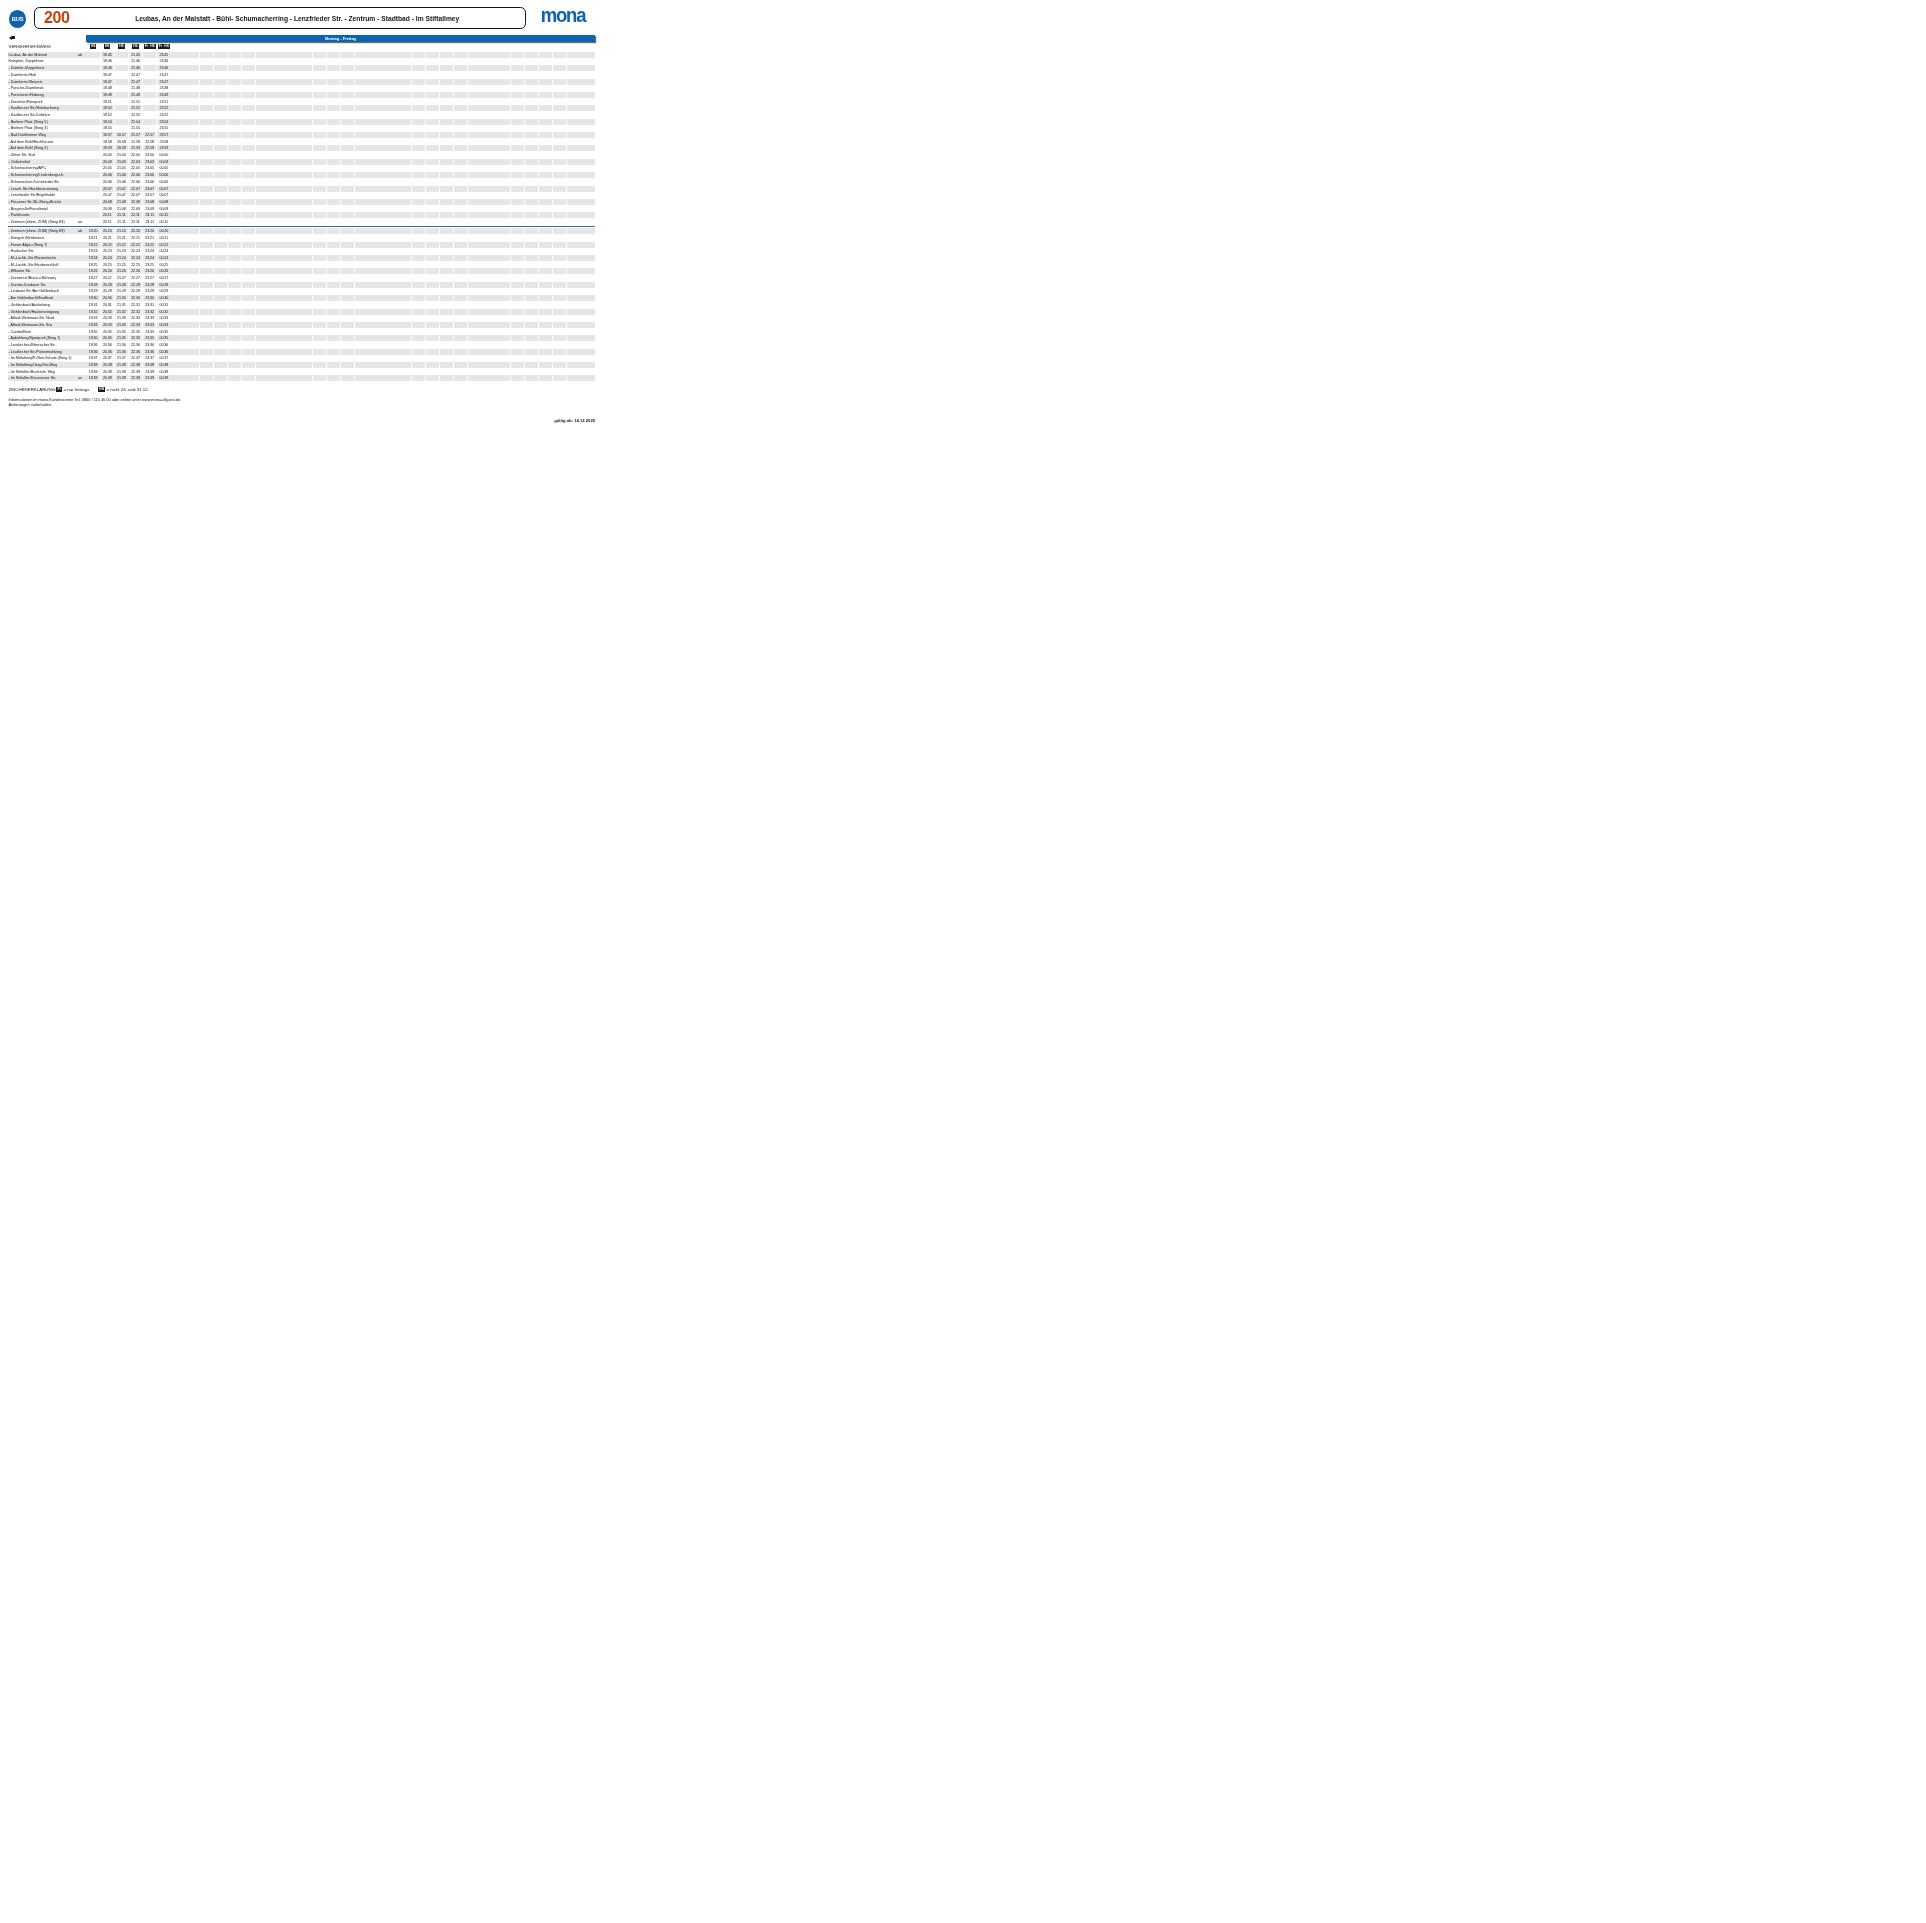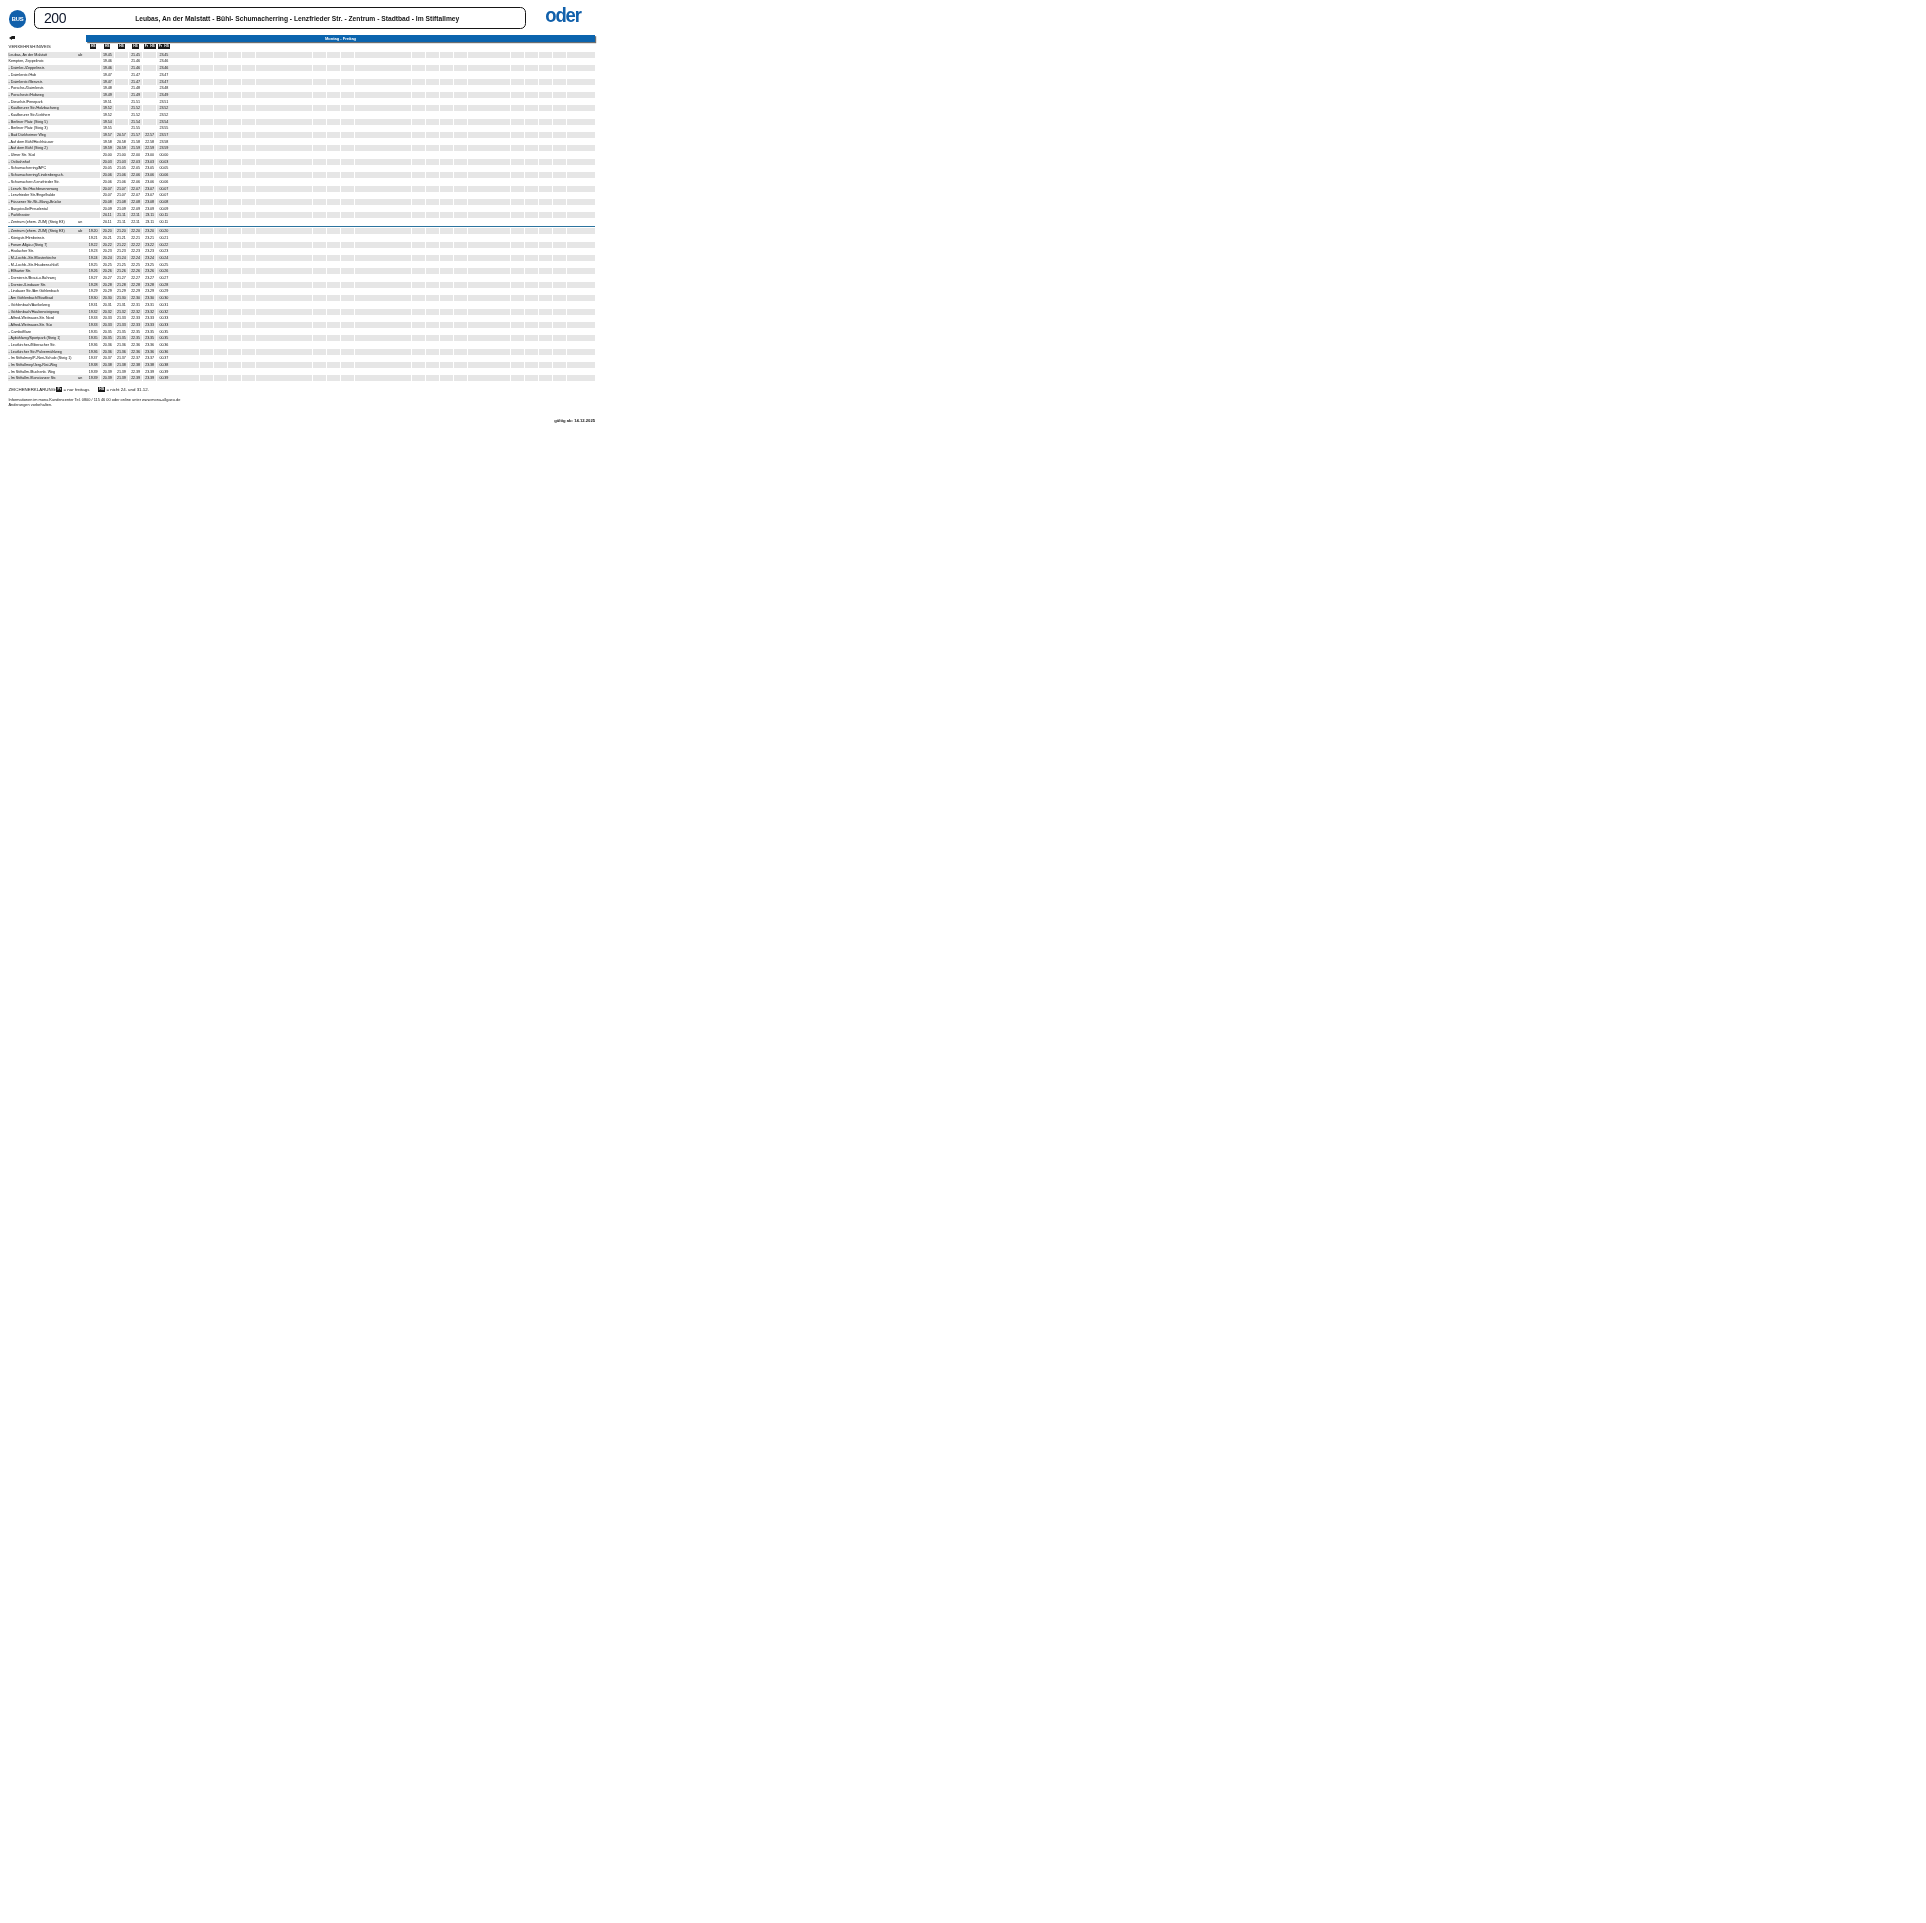--- a/index.html
+++ b/index.html
@@ -13,21 +13,21 @@
     position:absolute;left:9.2px;top:10px;width:17px;height:17.7px;border-radius:50%;
     background:#1160ab;color:#fff;display:flex;align-items:center;justify-content:center;
     font-weight:bold;font-size:5.8px;letter-spacing:-0.2px;
   }
   .route-box{
     position:absolute;left:34px;top:7.3px;width:492px;height:22px;box-sizing:border-box;
     border:1.2px solid #161616;border-radius:5.4px;background:#fff;
   }
   .route-number{
     position:absolute;left:8.9px;top:50%;transform:translateY(-50%);
-    font-size:14px;font-weight:normal;letter-spacing:-0.4px;color:#0f172a;
+    font-size:16px;font-weight:bold;letter-spacing:-0.4px;color:#c2410c;
   }
   .route-title{
     position:absolute;left:46px;right:11.6px;top:50%;transform:translateY(-50%);
     text-align:center;font-size:6.7px;font-weight:bold;color:#161616;white-space:nowrap;
   }
   .mona-logo{
     position:absolute;left:532px;top:6.2px;width:62px;text-align:center;
     color:#1160ab;font-weight:bold;font-size:18.5px;letter-spacing:-1.2px;line-height:1;
     transform:scaleY(1.08);transform-origin:top left;
   }
@@ -66,21 +66,21 @@
   .valid-from{position:absolute;right:8.9px;top:418px;font-size:4.2px;font-weight:bold;color:#161616;}
 </style>
 </head>
 <body>
 
 <div class="bus-badge">BUS</div>
 <div class="route-box">
   <span class="route-number">200</span>
   <span class="route-title">Leubas, An der Malstatt - Bühl- Schumacherring - Lenzfrieder Str. - Zentrum - Stadtbad - Im Stiftallmey</span>
 </div>
-<div class="mona-logo">oder</div>
+<div class="mona-logo">mona</div>
 
 <div class="back-arrow">
   <span class="head"></span>
   <span class="tail"></span>
 </div>
 
 <div class="day-bar">
   <span>Montag - Freitag</span>
 </div>
 

